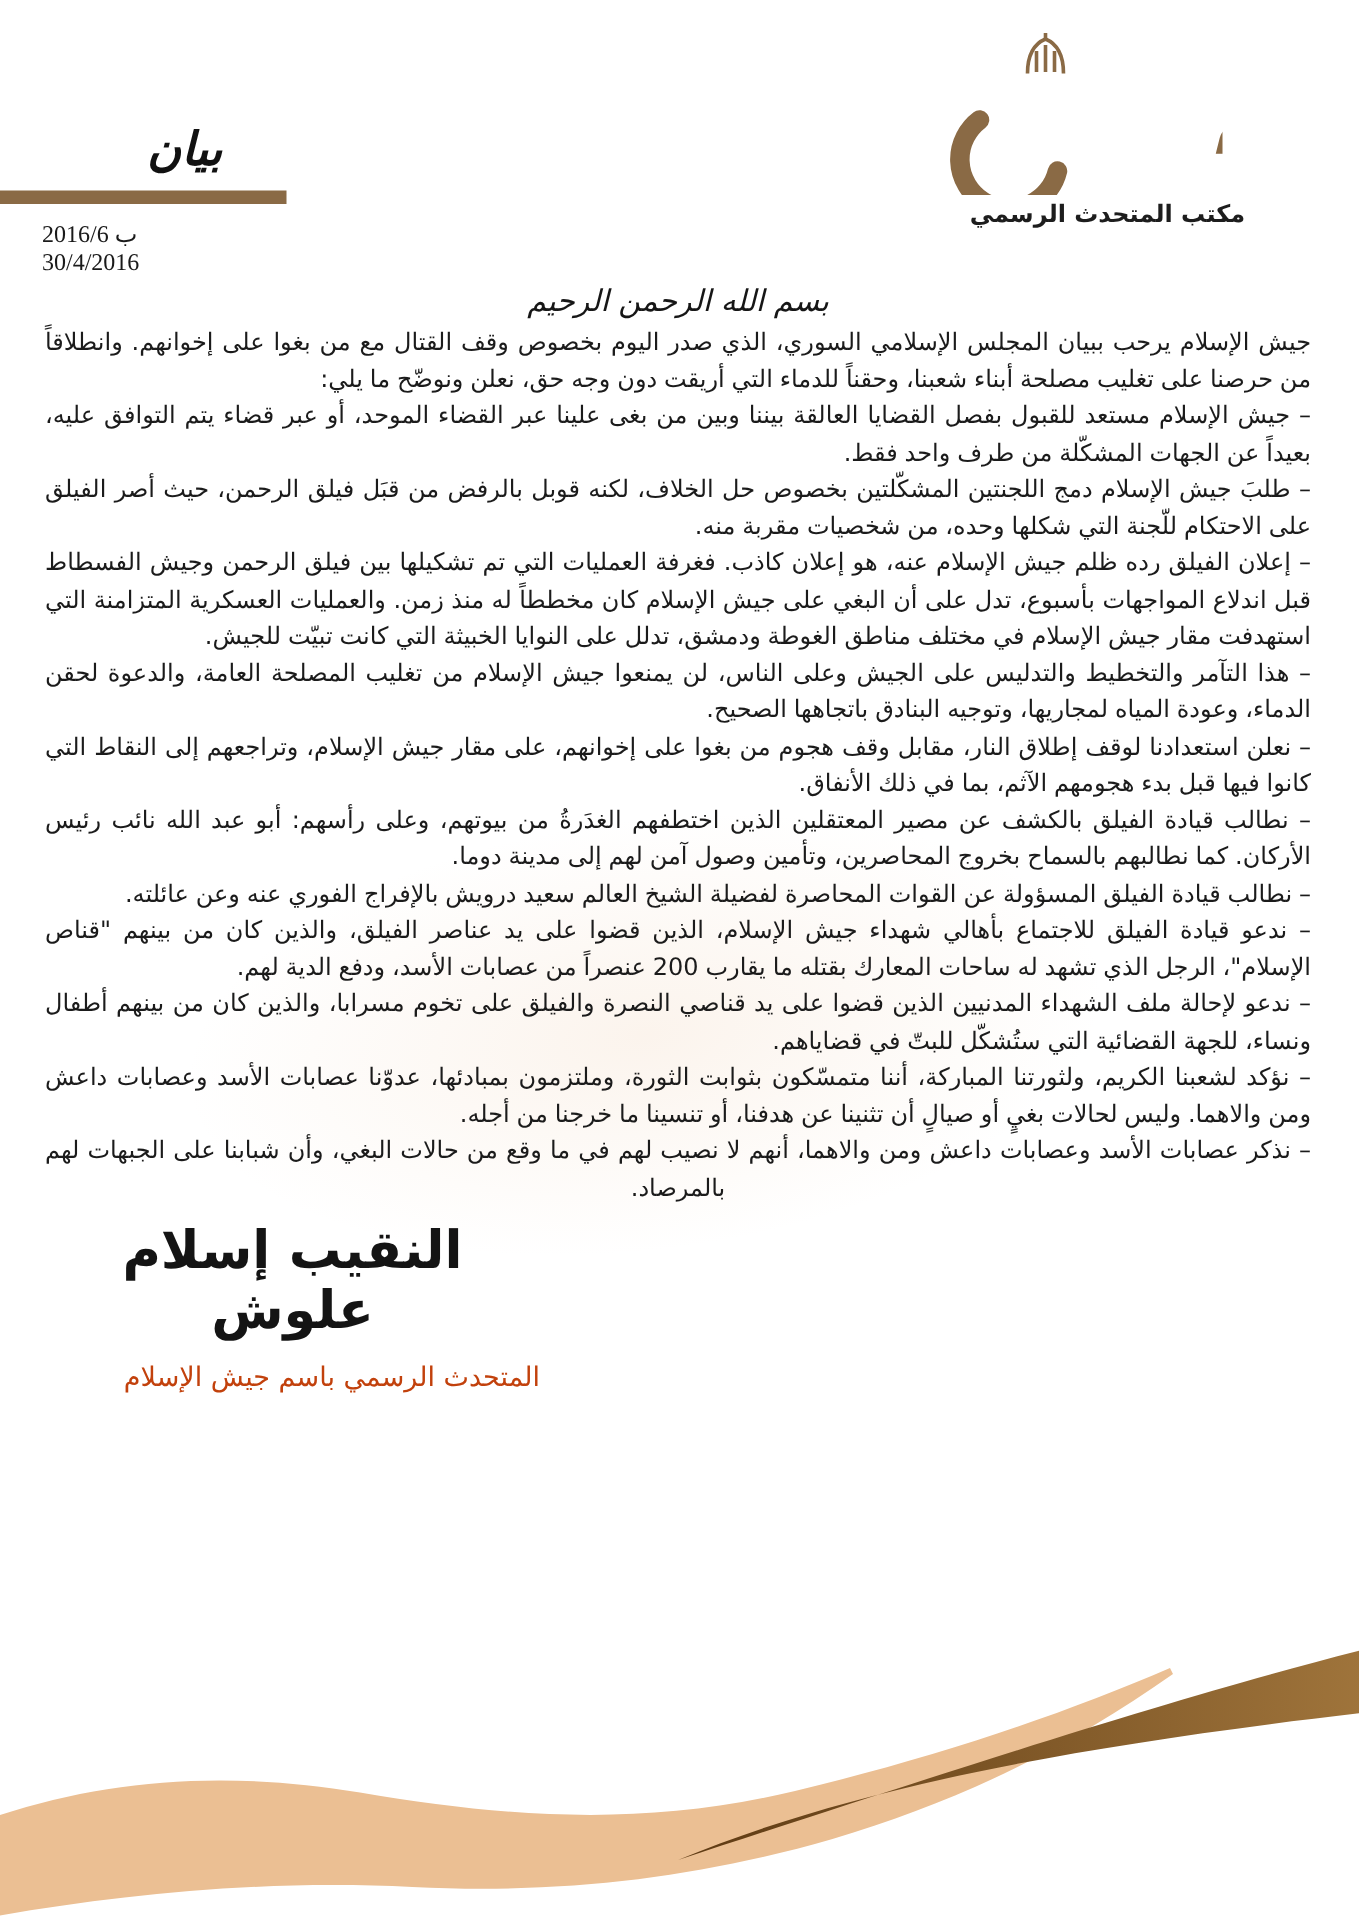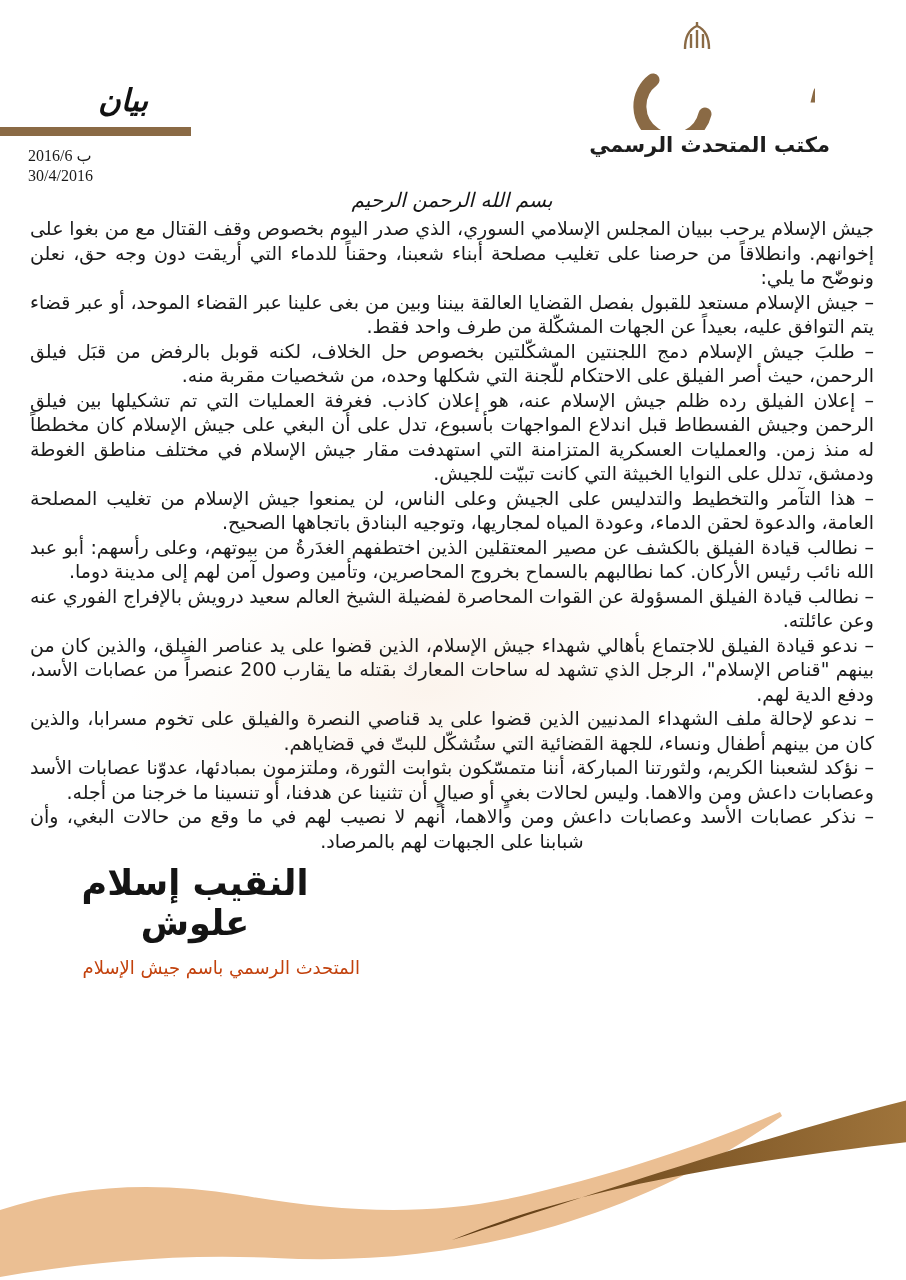--- a/index.html
+++ b/index.html
@@ -8,21 +8,21 @@
     width:906px;height:1280px;
     background:#ffffff;
     overflow:hidden;
     font-family:"DejaVu Sans",sans-serif;
     margin:0 auto;
   }
   
   .logo-block{position:absolute;top:22px;right:86px;width:260px;text-align:center;}
   .office-label{
     position:absolute;top:133px;right:76px;
-    direction:rtl;font-size:21px;font-weight:bold;color:#1d1d1d;
+    direction:rtl;font-size:16px;font-weight:bold;color:#1d1d1d;
     letter-spacing:0.5px;
   }
   .statement-label{
     position:absolute;top:82px;left:98px;
     direction:rtl;font-size:31px;font-weight:bold;color:#111111;font-style:italic;
   }
   .statement-bar{
     position:absolute;top:127px;left:0;
     width:191px;height:9px;background:#8a6a45;
   }
@@ -43,21 +43,21 @@
   .basmala{
     direction:rtl;text-align:center;
     font-size:20px;color:#161616;
     margin:0 0 4px 0;
     font-style:italic;
   }
   .body-text p{
     margin:0;
     direction:rtl;
     text-align:justify;
-    font-size:19px;
+    font-size:16px;
     line-height:24.5px;
     color:#1b1b1b;
     word-spacing:-0.5px;
   }
   .body-text p:last-child{text-align-last:center;}
   
   .sig-block{direction:rtl;margin-top:10px;width:330px;float:left;text-align:center;}
   .sig-name{font-size:35px;font-weight:bold;color:#141414;margin:0 0 14px 0;}
   .sig-role{font-size:18px;color:#c2410c;margin:0;text-align:right;}
   
@@ -104,20 +104,21 @@
   <div class="date-line">30/4/2016</div>
 
   <div class="main-text">
     <div class="basmala">بسم الله الرحمن الرحيم</div>
     <div class="body-text">
         <p>جيش الإسلام يرحب ببيان المجلس الإسلامي السوري، الذي صدر اليوم بخصوص وقف القتال مع من بغوا على إخوانهم. وانطلاقاً من حرصنا على تغليب مصلحة أبناء شعبنا، وحقناً للدماء التي أريقت دون وجه حق، نعلن ونوضّح ما يلي:</p>
         <p>– جيش الإسلام مستعد للقبول بفصل القضايا العالقة بيننا وبين من بغى علينا عبر القضاء الموحد، أو عبر قضاء يتم التوافق عليه، بعيداً عن الجهات المشكّلة من طرف واحد فقط.</p>
         <p>– طلبَ جيش الإسلام دمج اللجنتين المشكّلتين بخصوص حل الخلاف، لكنه قوبل بالرفض من قبَل فيلق الرحمن، حيث أصر الفيلق على الاحتكام للّجنة التي شكلها وحده، من شخصيات مقربة منه.</p>
         <p>– إعلان الفيلق رده ظلم جيش الإسلام عنه، هو إعلان كاذب. فغرفة العمليات التي تم تشكيلها بين فيلق الرحمن وجيش الفسطاط قبل اندلاع المواجهات بأسبوع، تدل على أن البغي على جيش الإسلام كان مخططاً له منذ زمن. والعمليات العسكرية المتزامنة التي استهدفت مقار جيش الإسلام في مختلف مناطق الغوطة ودمشق، تدلل على النوايا الخبيثة التي كانت تبيّت للجيش.</p>
         <p>– هذا التآمر والتخطيط والتدليس على الجيش وعلى الناس، لن يمنعوا جيش الإسلام من تغليب المصلحة العامة، والدعوة لحقن الدماء، وعودة المياه لمجاريها، وتوجيه البنادق باتجاهها الصحيح.</p>
+        <p>– نعلن استعدادنا لوقف إطلاق النار، مقابل وقف هجوم من بغوا على إخوانهم، على مقار جيش الإسلام، وتراجعهم إلى النقاط التي كانوا فيها قبل بدء هجومهم الآثم، بما في ذلك الأنفاق.</p>
         <p>– نطالب قيادة الفيلق بالكشف عن مصير المعتقلين الذين اختطفهم الغدَرةُ من بيوتهم، وعلى رأسهم: أبو عبد الله نائب رئيس الأركان. كما نطالبهم بالسماح بخروج المحاصرين، وتأمين وصول آمن لهم إلى مدينة دوما.</p>
         <p>– نطالب قيادة الفيلق المسؤولة عن القوات المحاصرة لفضيلة الشيخ العالم سعيد درويش بالإفراج الفوري عنه وعن عائلته.</p>
         <p>– ندعو قيادة الفيلق للاجتماع بأهالي شهداء جيش الإسلام، الذين قضوا على يد عناصر الفيلق، والذين كان من بينهم "قناص الإسلام"، الرجل الذي تشهد له ساحات المعارك بقتله ما يقارب 200 عنصراً من عصابات الأسد، ودفع الدية لهم.</p>
         <p>– ندعو لإحالة ملف الشهداء المدنيين الذين قضوا على يد قناصي النصرة والفيلق على تخوم مسرابا، والذين كان من بينهم أطفال ونساء، للجهة القضائية التي ستُشكّل للبتّ في قضاياهم.</p>
         <p>– نؤكد لشعبنا الكريم، ولثورتنا المباركة، أننا متمسّكون بثوابت الثورة، وملتزمون بمبادئها، عدوّنا عصابات الأسد وعصابات داعش ومن والاهما. وليس لحالات بغيٍ أو صيالٍ أن تثنينا عن هدفنا، أو تنسينا ما خرجنا من أجله.</p>
         <p>– نذكر عصابات الأسد وعصابات داعش ومن والاهما، أنهم لا نصيب لهم في ما وقع من حالات البغي، وأن شبابنا على الجبهات لهم بالمرصاد.</p>
       </div>
     <div class="sig-block">
       <p class="sig-name">النقيب إسلام علوش</p>
       <p class="sig-role">المتحدث الرسمي باسم جيش الإسلام</p>

